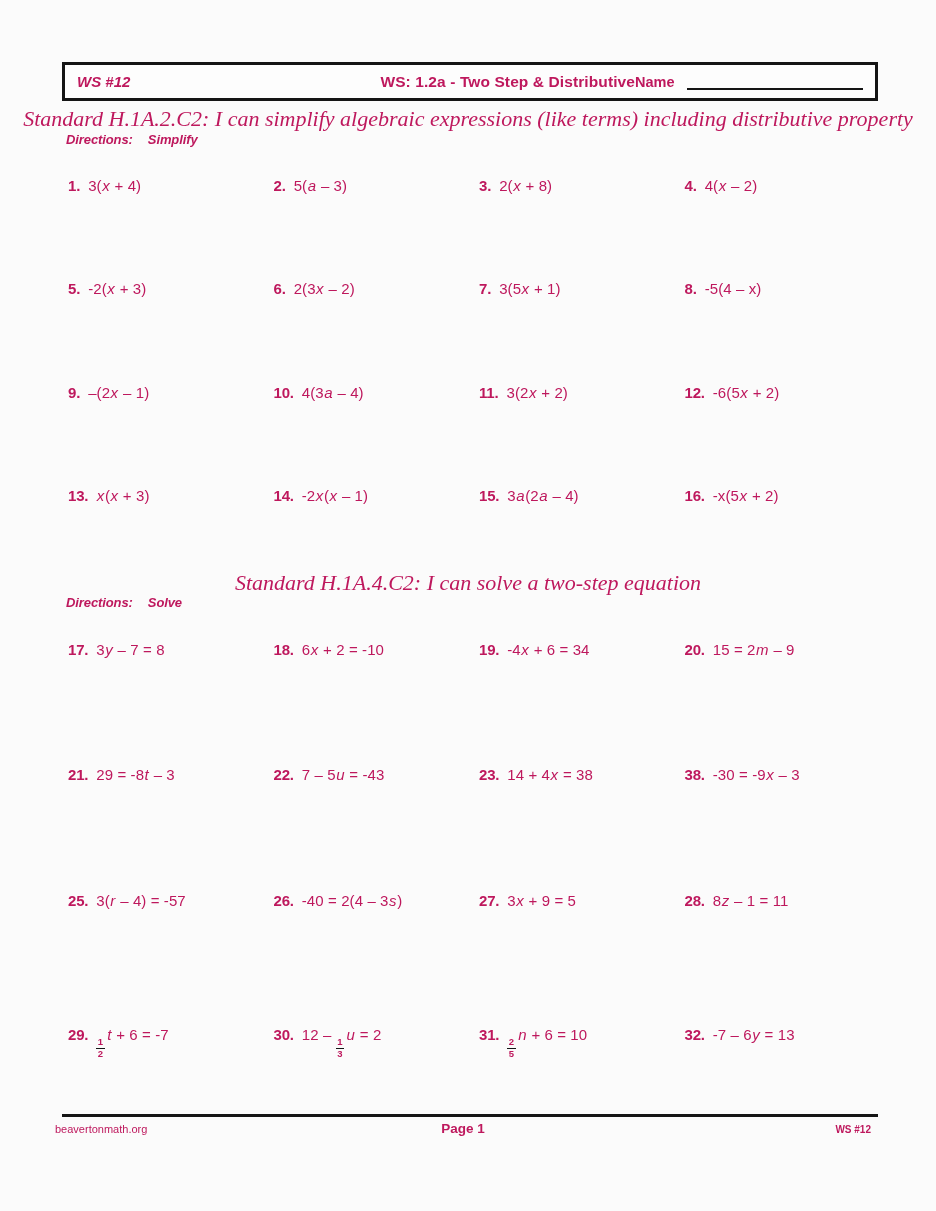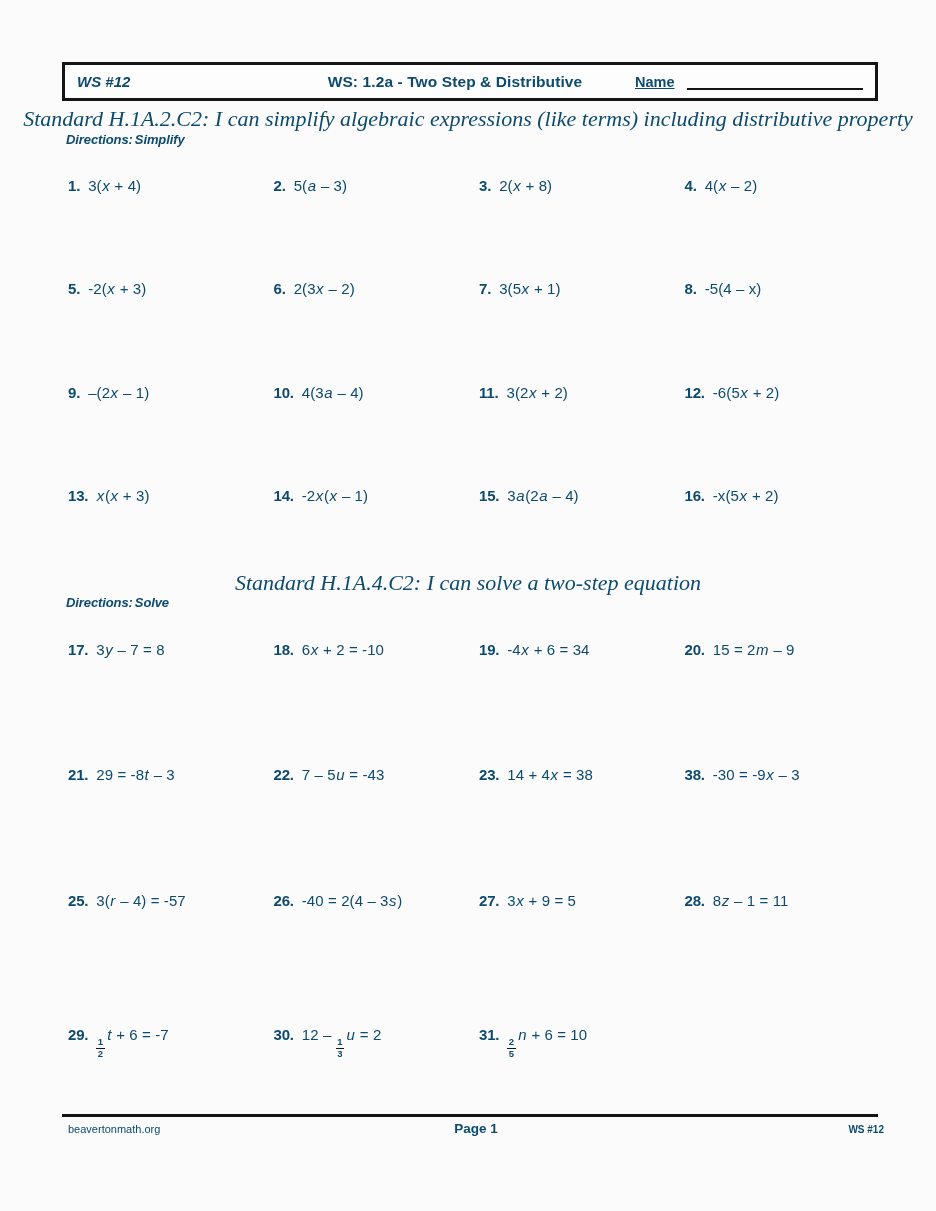--- a/index.html
+++ b/index.html
@@ -1,55 +1,55 @@
 <!DOCTYPE html>
 <html><head>
 <meta charset="utf-8">
 <style>
   html,body{margin:0;padding:0;}
   body{background:#f7f7f7;}
   .page{position:relative;width:936px;height:1211px;background:#fbfbfb;
-        font-family:"Liberation Sans",sans-serif;color:#0c4a6e;overflow:hidden;}
+        font-family:"Liberation Sans",sans-serif;color:#be185d;overflow:hidden;}
 
   
   .header-box{position:absolute;left:62px;top:62px;width:816px;height:39px;
     border:3px solid #151515;background:#fdfdfd;box-sizing:border-box;
     display:flex;align-items:center;}
   .ws-label{font-style:italic;font-weight:bold;font-size:15px;padding-left:12px;width:210px;box-sizing:border-box;}
-  .hdr-title{flex:1;text-align:center;font-weight:bold;font-size:15.5px;letter-spacing:0.1px;}
+  .hdr-title{flex:1;text-align:right;font-weight:bold;font-size:15.5px;letter-spacing:0.1px;}
   .name-group{width:240px;display:flex;align-items:flex-end;gap:12px;padding-right:12px;box-sizing:border-box;
-    font-weight:bold;font-size:14.5px;text-decoration:underline;}
+    font-weight:bold;font-size:14.5px;}
   .name-line{flex:1;border-bottom:2px solid #151515;height:14px;}
 
   
   .standard{position:absolute;left:0;width:100%;text-align:center;
     font-family:"Liberation Serif",serif;font-style:italic;font-size:22px;}
   .standard1{top:106px;}
   .standard2{top:570px;}
   .directions{position:absolute;left:66px;font-weight:bold;font-style:italic;font-size:13px;
-    letter-spacing:-0.1px;display:flex;gap:2px;}
+    letter-spacing:-0.1px;display:flex;gap:15px;}
   .directions1{top:132px;}
   .directions2{top:595px;}
 
   
   .prob-row{position:absolute;left:62px;width:822px;display:grid;grid-template-columns:repeat(4,1fr);}
   .r1{top:157px;} .r2{top:260px;} .r3{top:364px;} .r4{top:467px;}
   .r5{top:621px;} .r6{top:746px;} .r7{top:872px;} .r8{top:1006px;}
   .problem{font-size:15px;display:flex;align-items:baseline;gap:8px;padding-left:6px;white-space:nowrap;}
   .pnum{font-weight:bold;letter-spacing:-0.2px;}
   .pexpr{letter-spacing:0.1px;margin-top:20px;}
   .pexpr i{font-style:italic;padding:0 0.5px;}
   .frac{display:inline-flex;flex-direction:column;align-items:center;
     font-size:9.5px;font-weight:bold;line-height:1.15;vertical-align:-5px;margin:0 2px 0 0;}
   .fnum{border-bottom:1.3px solid #151515;padding:0 1.5px;}
   .fden{padding:0 1.5px;}
 
   
   .footer-line{position:absolute;left:62px;top:1114px;width:816px;border-top:3px solid #151515;}
-  .footer{position:absolute;left:68px;top:1121px;width:816px;display:flex;align-items:baseline;}
+  .footer{position:absolute;left:55px;top:1121px;width:816px;display:flex;align-items:baseline;}
   .footer-left{width:250px;font-size:11px;}
   .footer-center{flex:1;text-align:center;font-weight:bold;font-size:13.5px;}
   .footer-right{width:250px;text-align:right;font-size:10px;font-weight:bold;}
 </style>
 </head>
 <body>
 
 <div class="page">
 
   <div class="header-box">
@@ -215,20 +215,24 @@
             <span class="fden">3</span>
           </span><i>u</i> = 2</span>
       </div>
       <div class="problem">
         <span class="pnum">31.</span>
         <span class="pexpr"><span class="frac">
             <span class="fnum">2</span>
             <span class="fden">5</span>
           </span><i>n</i> + 6 = 10</span>
       </div>
+      <div class="problem">
+        <span class="pnum">32.</span>
+        <span class="pexpr">-7 – 6<i>y</i> = 13</span>
+      </div>
     </div>
 
   <div class="footer-line"></div>
   <div class="footer">
     <span class="footer-left">beavertonmath.org</span>
     <span class="footer-center">Page 1</span>
     <span class="footer-right">WS #12</span>
   </div>
 
 </div>

